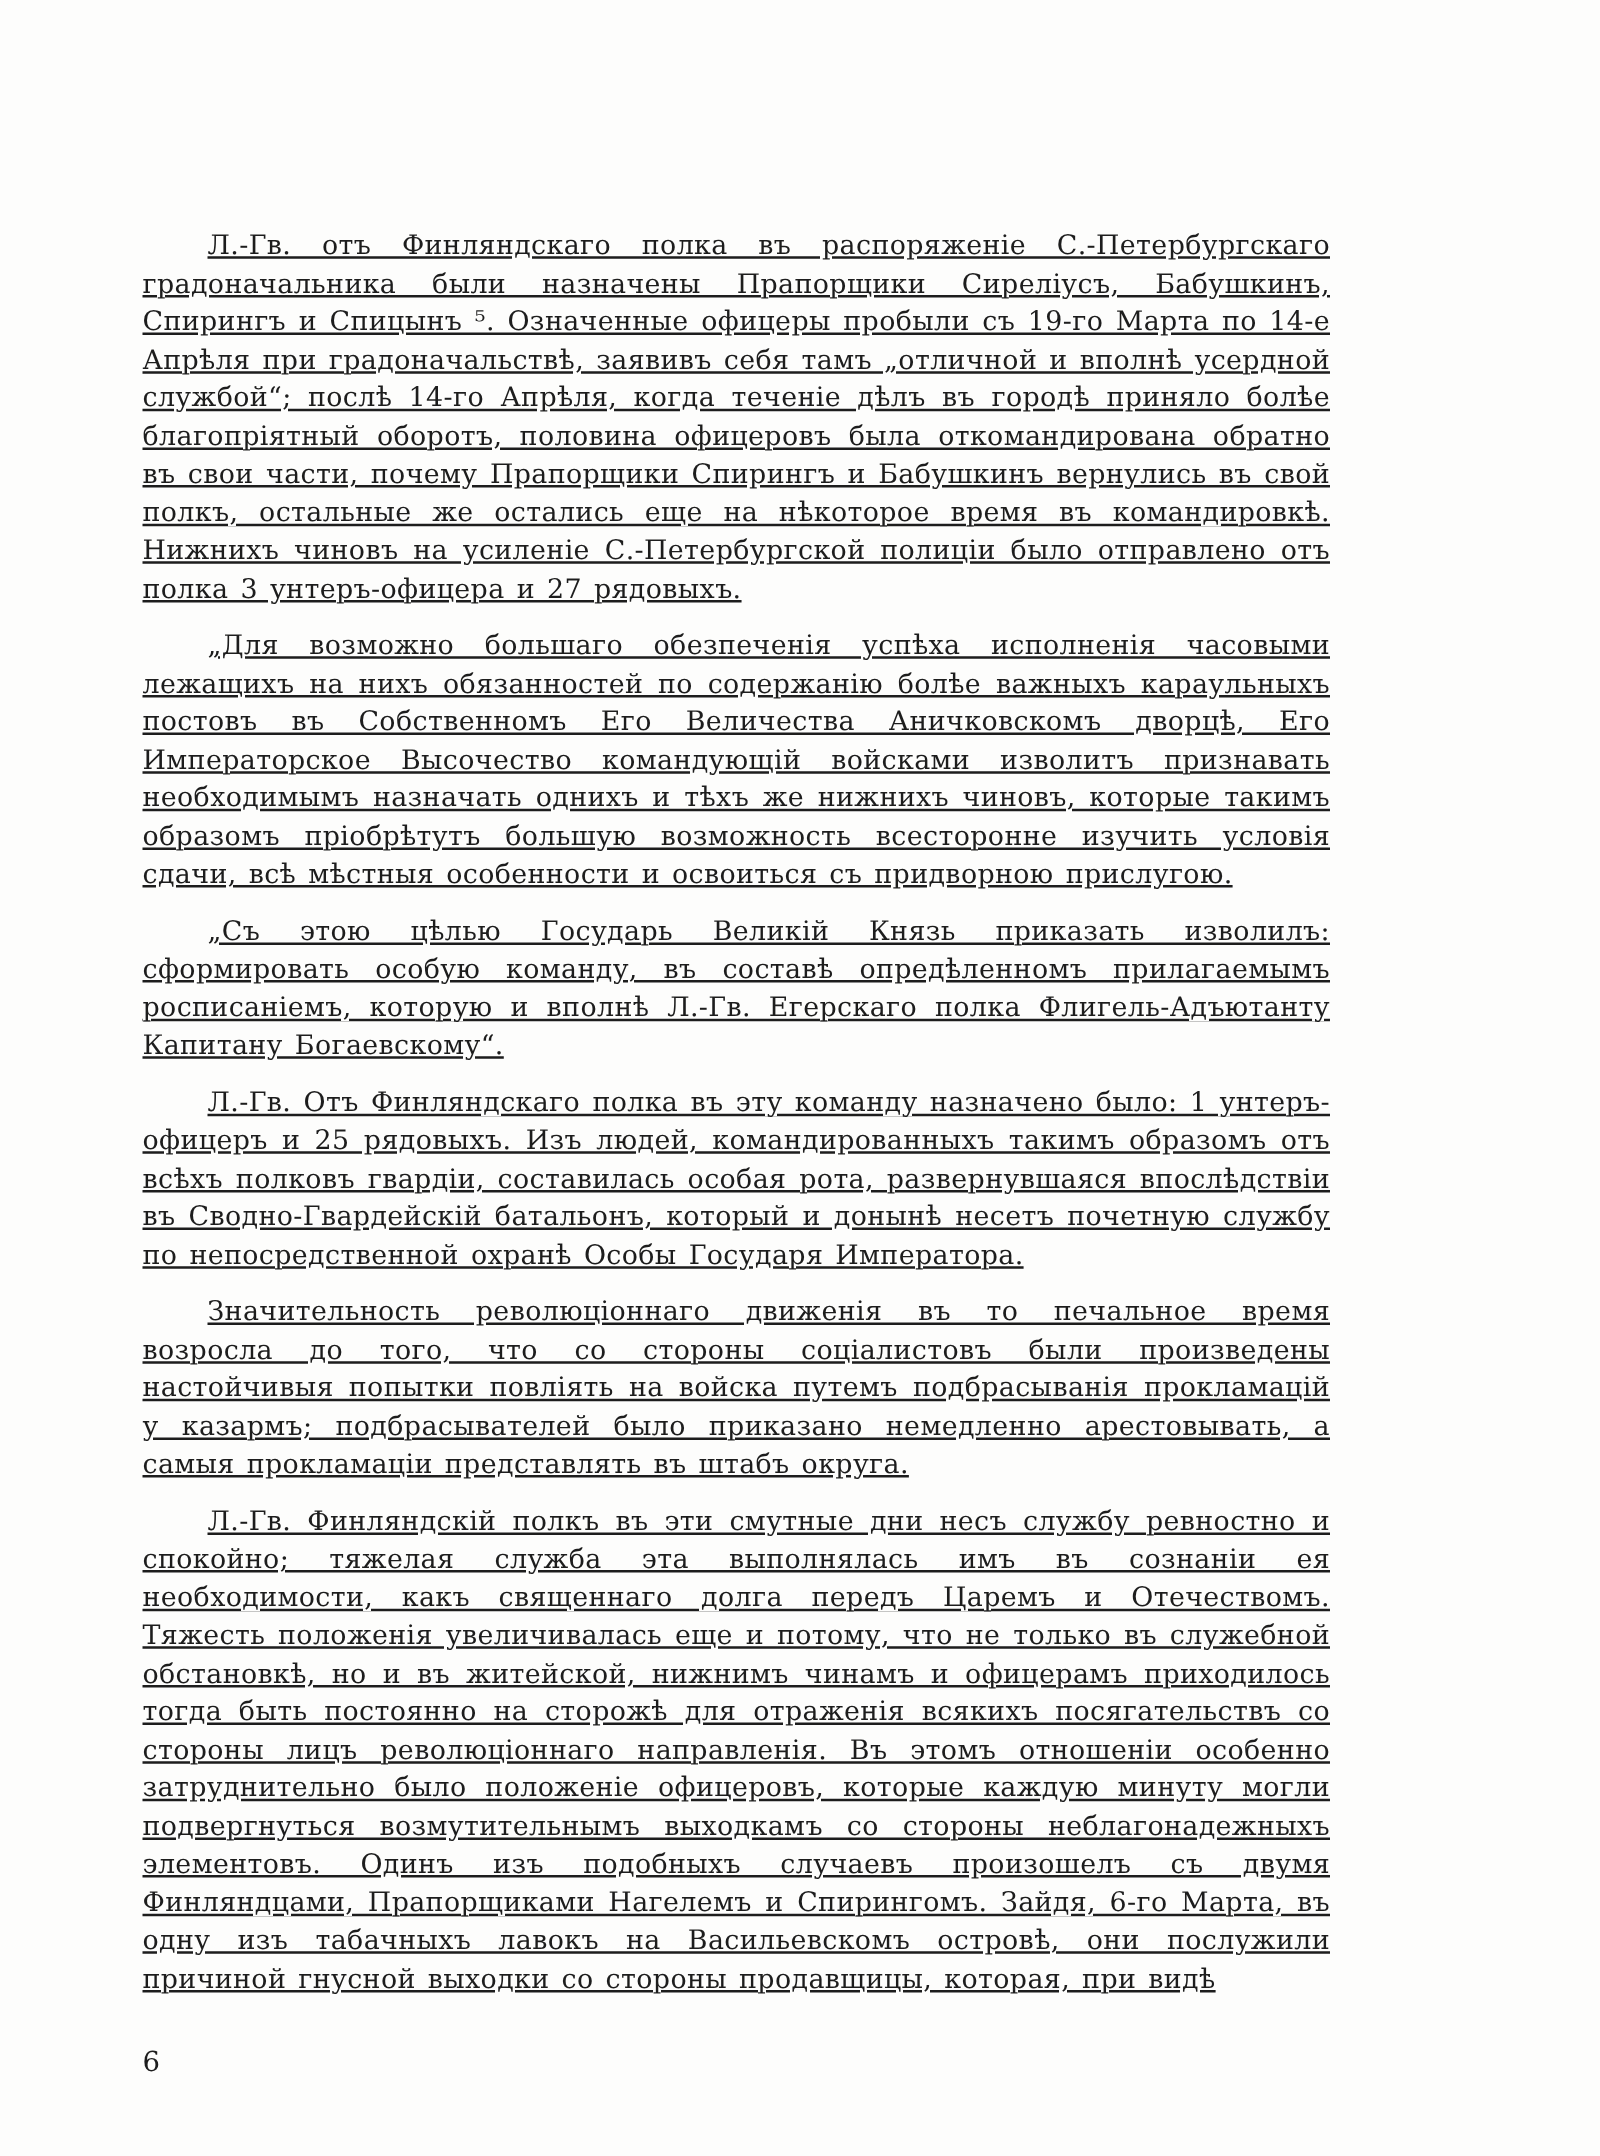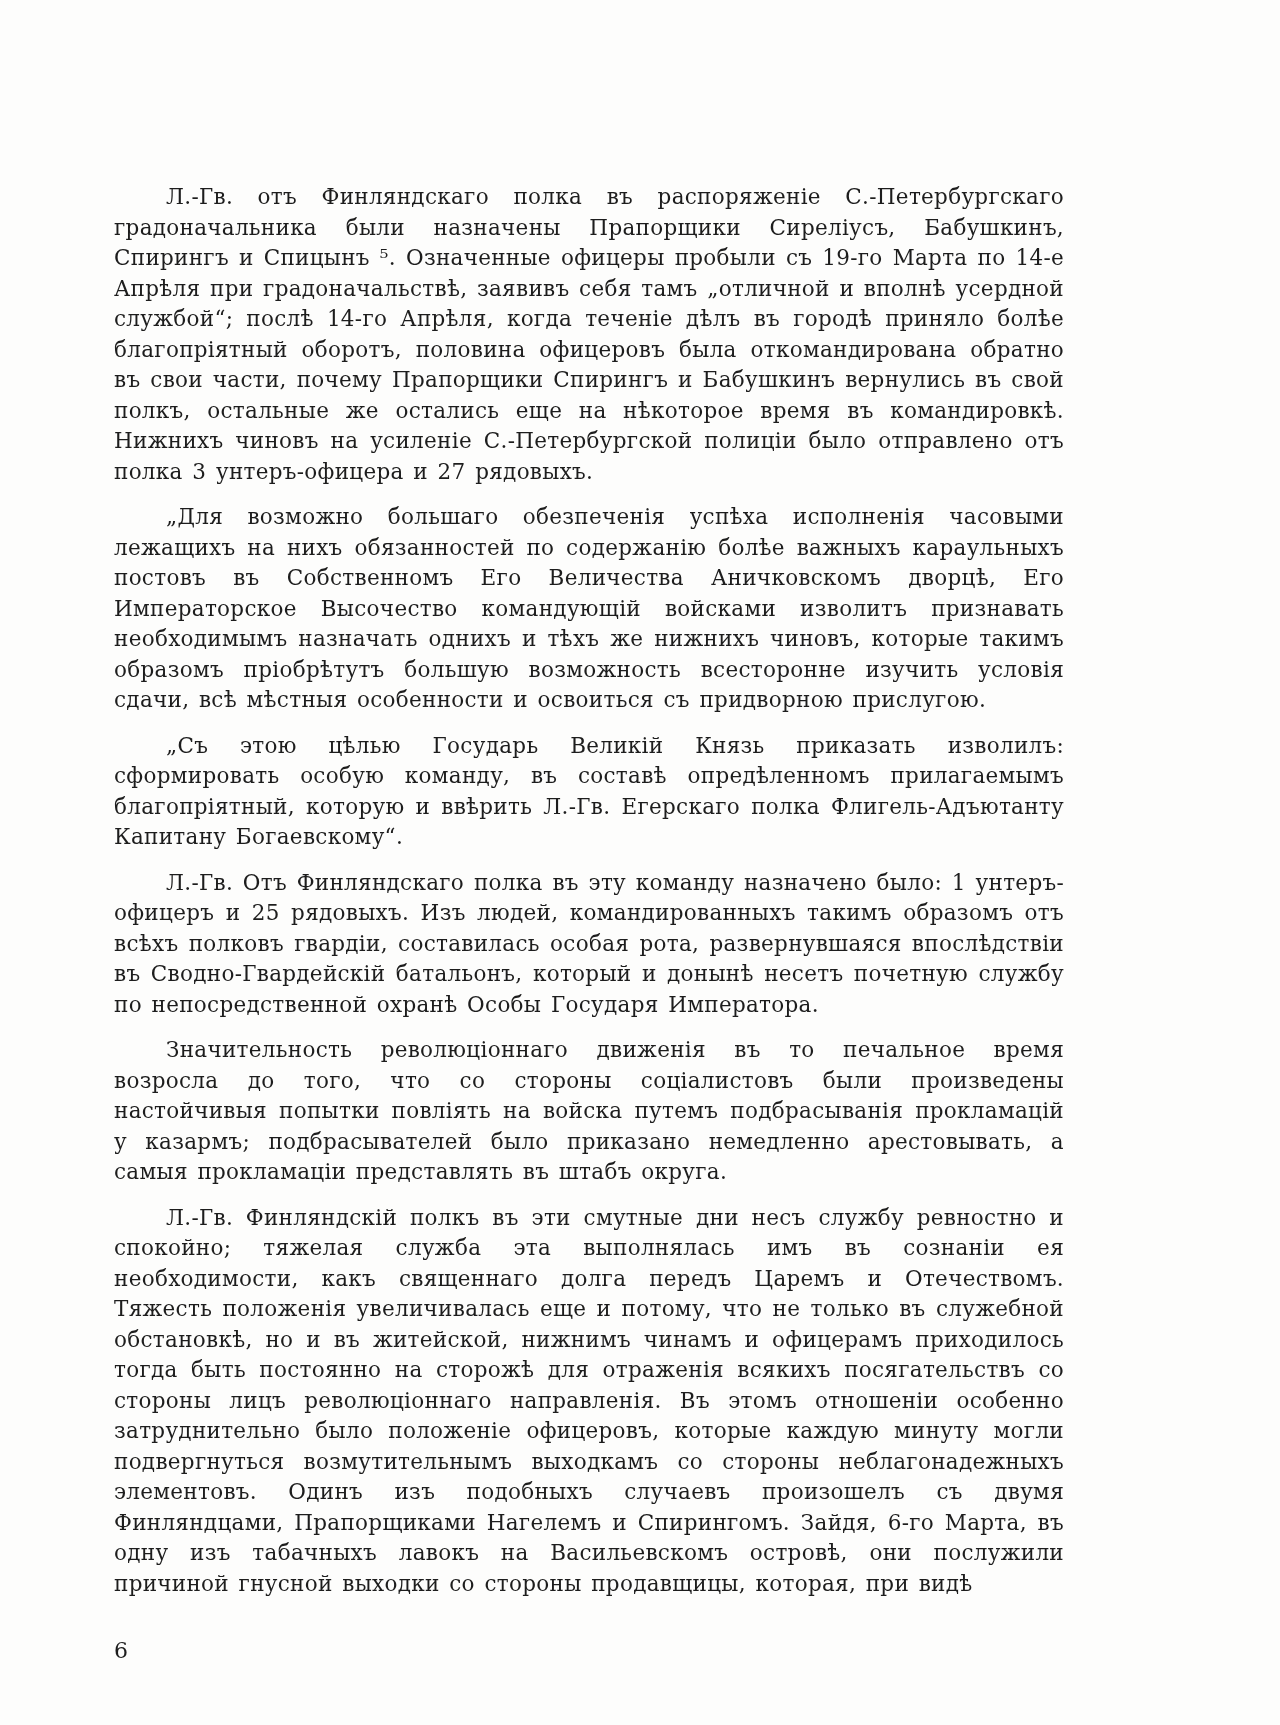--- a/index.html
+++ b/index.html
@@ -17,20 +17,21 @@
     font-family: "DejaVu Serif", serif;
     color: #1d1d1d;
     overflow: hidden;
     box-sizing: border-box;
   }
   .text-block {
     position: absolute;
     left: 114px;
     top: 182px;
     width: 950px;
+    text-decoration: underline;
   }
   p.para {
     margin: 0 0 15px 0;
     font-size: 21.5px;
     line-height: 30.5px;
     text-align: justify;
     text-indent: 52px;
     letter-spacing: 0.3px;
     word-spacing: 2.5px;
   }
@@ -45,19 +46,19 @@
     letter-spacing: 0.3px;
   }
 </style>
 </head>
 <body>
 
 <div class="page">
   <div class="text-block">
     <p class="para">Л.-Гв. отъ Финляндскаго полка въ распоряженіе С.-Петербургскаго градоначальника были назначены Прапорщики Сиреліусъ, Бабушкинъ, Спирингъ и Спицынъ ⁵. Означенные офицеры пробыли съ 19-го Марта по 14-е Апрѣля при градоначальствѣ, заявивъ себя тамъ „отличной и вполнѣ усердной службой“; послѣ 14-го Апрѣля, когда теченіе дѣлъ въ городѣ приняло болѣе благопріятный оборотъ, половина офицеровъ была откомандирована обратно въ свои части, почему Прапорщики Спирингъ и Бабушкинъ вернулись въ свой полкъ, остальные же остались еще на нѣкоторое время въ командировкѣ. Нижнихъ чиновъ на усиленіе С.-Петербургской полиціи было отправлено отъ полка 3 унтеръ-офицера и 27 рядовыхъ.</p>
     <p class="para">„Для возможно большаго обезпеченія успѣха исполненія часовыми лежащихъ на нихъ обязанностей по содержанію болѣе важныхъ караульныхъ постовъ въ Собственномъ Его Величества Аничковскомъ дворцѣ, Его Императорское Высочество командующій войсками изволитъ признавать необходимымъ назначать однихъ и тѣхъ же нижнихъ чиновъ, которые такимъ образомъ пріобрѣтутъ большую возможность всесторонне изучить условія сдачи, всѣ мѣстныя особенности и освоиться съ придворною прислугою.</p>
-    <p class="para">„Съ этою цѣлью Государь Великій Князь приказать изволилъ: сформировать особую команду, въ составѣ опредѣленномъ прилагаемымъ благопріятный, которую и ввѣрить Л.-Гв. Егерскаго полка Флигель-Адъютанту Капитану Богаевскому“.</p>
+    <p class="para">„Съ этою цѣлью Государь Великій Князь приказать изволилъ: сформировать особую команду, въ составѣ опредѣленномъ прилагаемымъ росписаніемъ, которую и вполнѣ Л.-Гв. Егерскаго полка Флигель-Адъютанту Капитану Богаевскому“.</p>
     <p class="para">Л.-Гв. Отъ Финляндскаго полка въ эту команду назначено было: 1 унтеръ-офицеръ и 25 рядовыхъ. Изъ людей, командированныхъ такимъ образомъ отъ всѣхъ полковъ гвардіи, составилась особая рота, развернувшаяся впослѣдствіи въ Сводно-Гвардейскій батальонъ, который и донынѣ несетъ почетную службу по непосредственной охранѣ Особы Государя Императора.</p>
     <p class="para">Значительность революціоннаго движенія въ то печальное время возросла до того, что со стороны соціалистовъ были произведены настойчивыя попытки повліять на войска путемъ подбрасыванія прокламацій у казармъ; подбрасывателей было приказано немедленно арестовывать, а самыя прокламаціи представлять въ штабъ округа.</p>
     <p class="para">Л.-Гв. Финляндскій полкъ въ эти смутные дни несъ службу ревностно и спокойно; тяжелая служба эта выполнялась имъ въ сознаніи ея необходимости, какъ священнаго долга передъ Царемъ и Отечествомъ.  Тяжесть положенія увеличивалась еще и потому, что не только въ служебной обстановкѣ, но и въ житейской, нижнимъ чинамъ и офицерамъ приходилось тогда быть постоянно на сторожѣ для отраженія всякихъ посягательствъ со стороны лицъ революціоннаго направленія.  Въ этомъ отношеніи особенно затруднительно было положеніе офицеровъ, которые каждую минуту могли подвергнуться возмутительнымъ выходкамъ со стороны неблагонадежныхъ элементовъ.  Одинъ изъ подобныхъ случаевъ произошелъ съ двумя Финляндцами, Прапорщиками Нагелемъ и Спирингомъ.  Зайдя, 6-го Марта, въ одну изъ табачныхъ лавокъ на Васильевскомъ островѣ, они послужили причиной гнусной выходки со стороны продавщицы, которая, при видѣ</p>
   </div>
   <div class="page-number">6</div>
 </div>
 
 </body></html>

